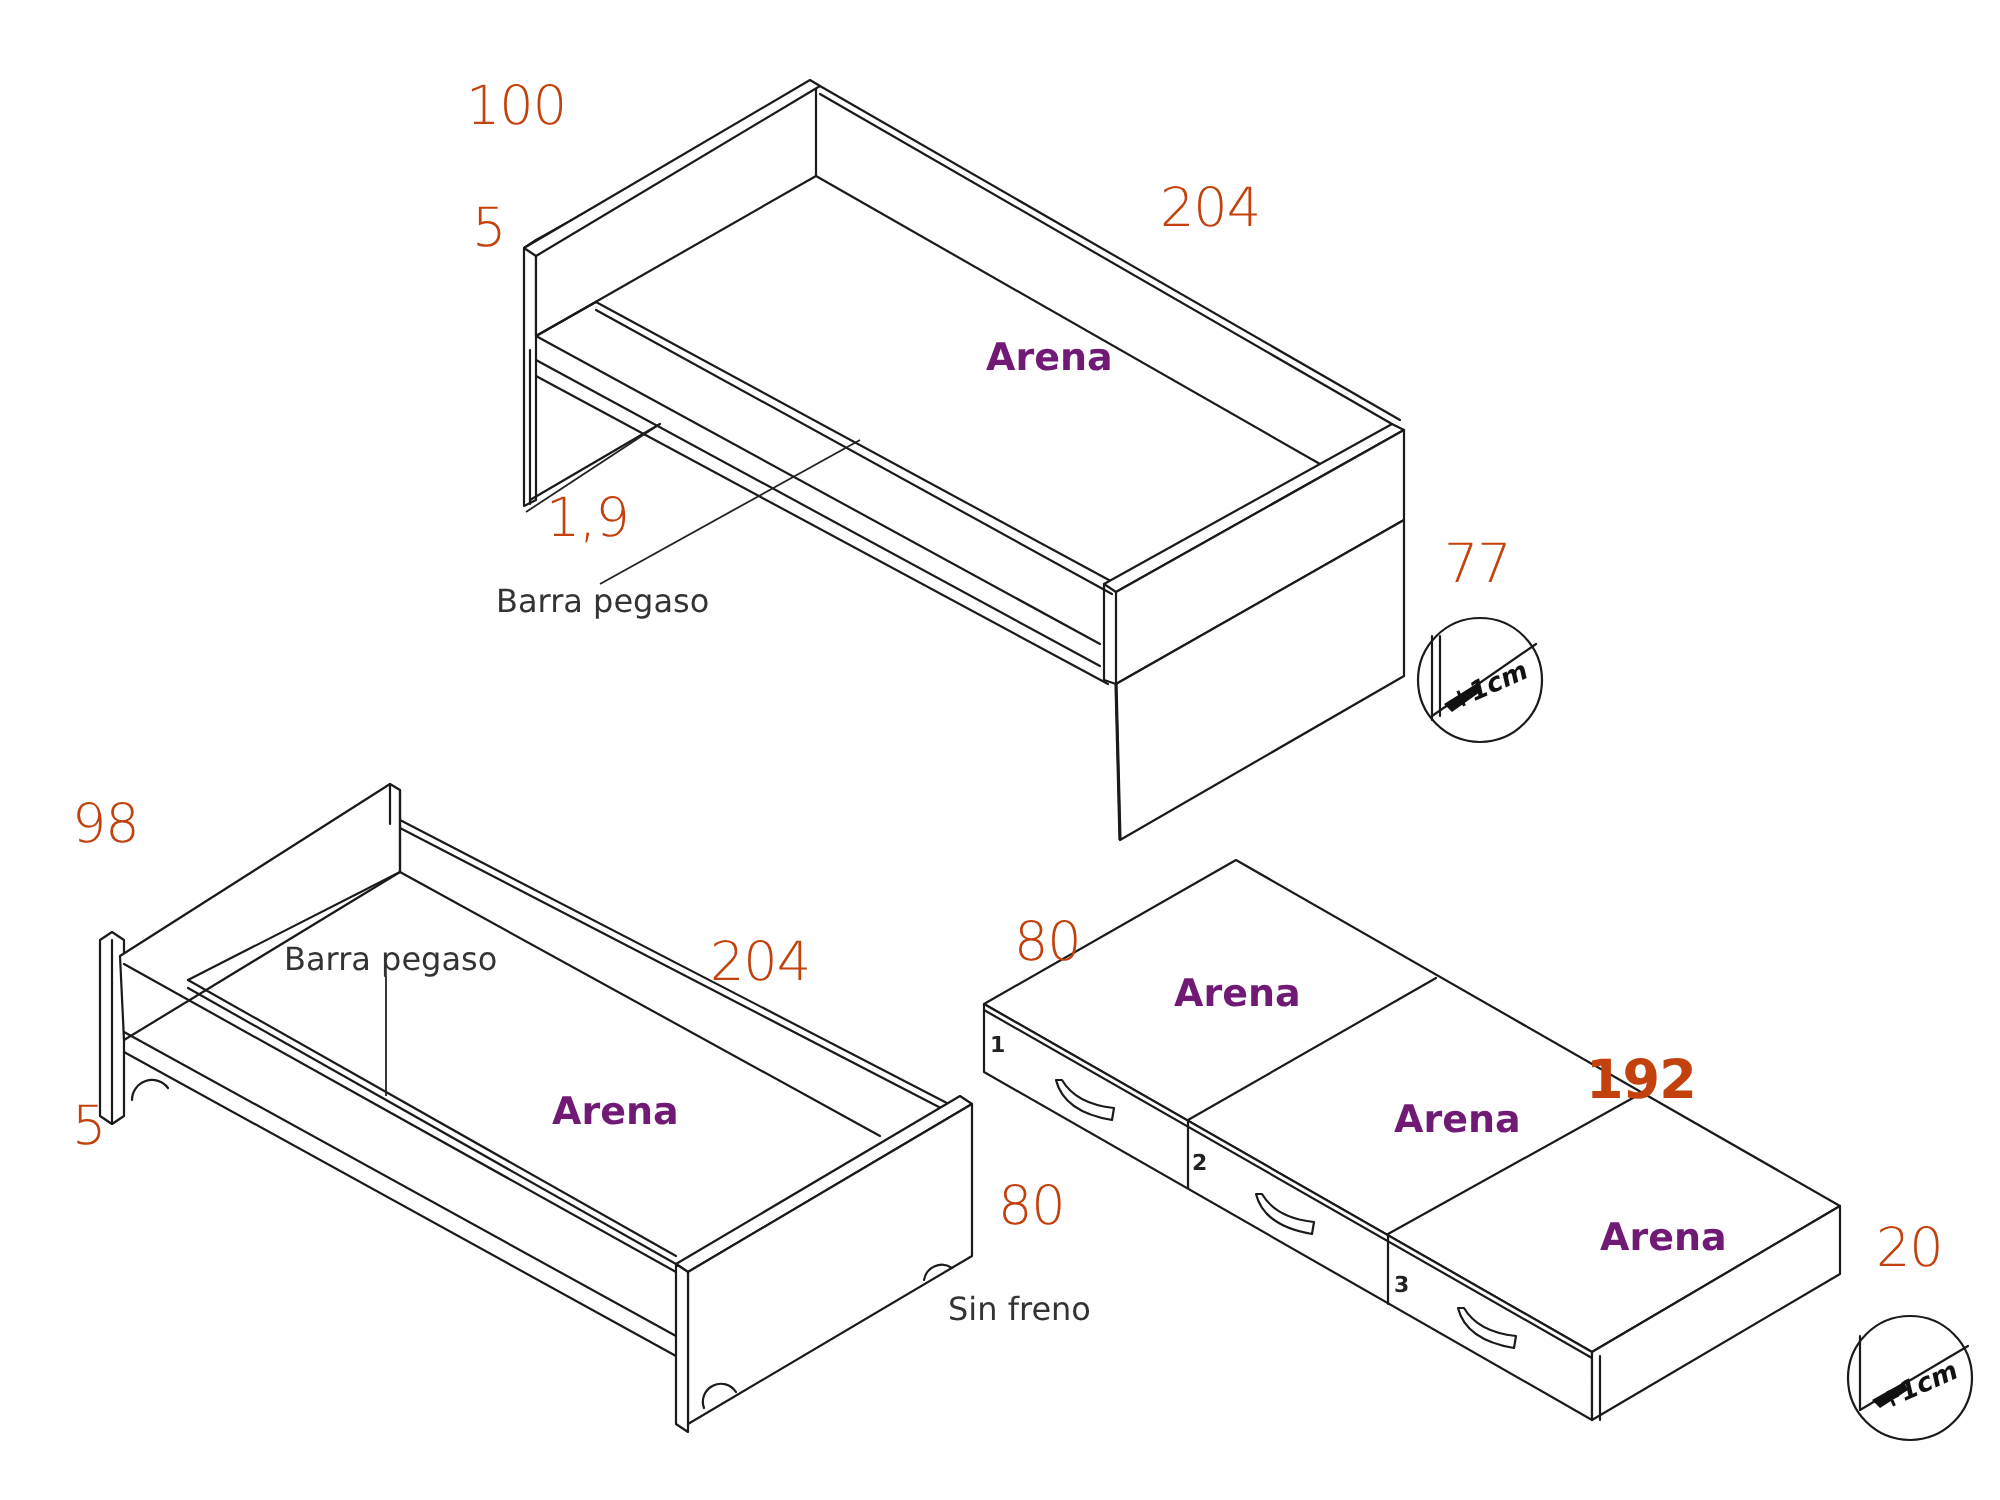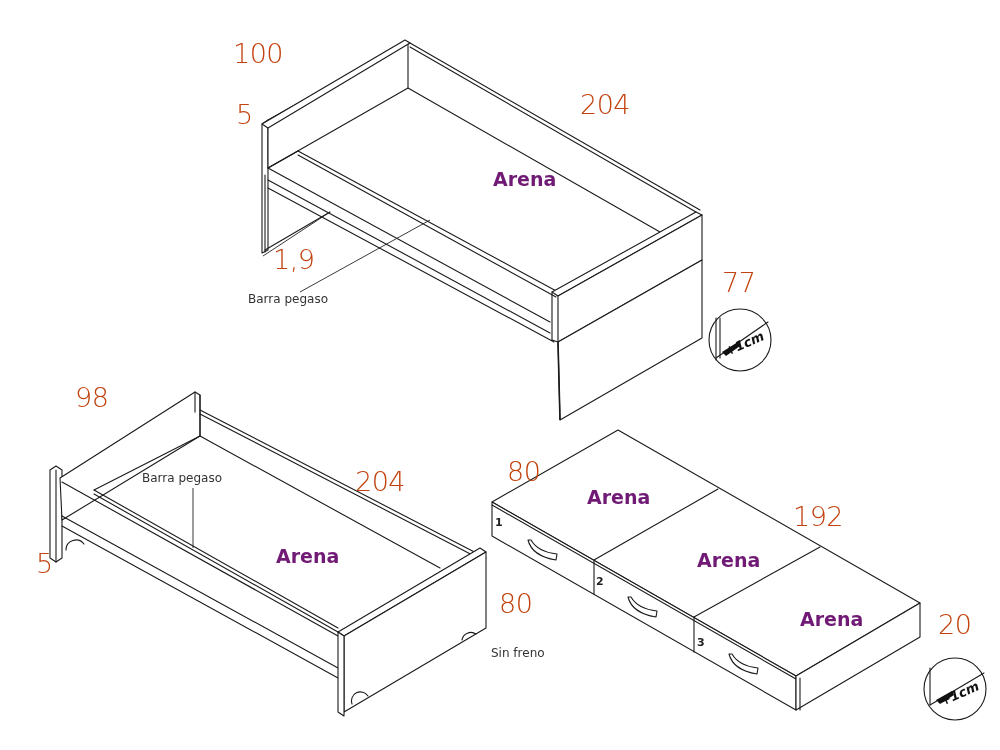--- a/index.html
+++ b/index.html
@@ -6,21 +6,21 @@
     body { width: 1000px; height: 750px; position: relative; overflow: hidden;
            font-family: "DejaVu Sans", sans-serif; color: #2a2a2a; }
     svg.drawing { position: absolute; left: 0; top: 0; width: 1000px; height: 750px; }
     svg.drawing .ln { stroke: #1a1a1a; stroke-width: 1.1; fill: none; stroke-linejoin: round; stroke-linecap: round; }
     svg.drawing .th { stroke: #1a1a1a; stroke-width: 1.6; fill: none; stroke-linejoin: round; }
     svg.drawing .panel { fill: #ffffff; stroke: #1a1a1a; stroke-width: 1.1; stroke-linejoin: round; }
     svg.drawing .leader { stroke: #222; stroke-width: 0.9; fill: none; }
     .lbl { position: absolute; white-space: nowrap; line-height: 1; }
     .dim { font-size: 27px; font-weight: 300; color: #c2410c; letter-spacing: -0.5px; }
     .mat { font-size: 19px; color: #701a75; font-weight: bold; }
-    .note { font-size: 12px; color: #333; }
+    .note { font-size: 16px; color: #333; }
     .num { font-size: 11px; font-weight: bold; color: #222; }
     .badge-text { position: absolute; font-size: 13px; font-weight: bold; font-style: italic; color: #111; transform: rotate(-24deg); }
   </style>
 </head>
 <body>
 
 <svg class="drawing" viewBox="0 0 1000 750">
 
   <g>
 
@@ -128,30 +128,30 @@
 
 <div class="lbl dim" style="left:233px; top:40px;">100</div>
 <div class="lbl dim" style="left:236px; top:101px;">5</div>
 <div class="lbl dim" style="left:580px; top:91px;">204</div>
 <div class="lbl dim" style="left:229px; top:246px;margin-left:44px;">1,9</div>
 <div class="lbl dim" style="left:722px; top:269px;">77</div>
 <div class="lbl mat" style="left:493px; top:170px;">Arena</div>
 <div class="lbl note" style="left:248px; top:293px;">Barra pegaso</div>
 <div class="badge-text" style="left:724px; top:336px;">+1cm</div>
 
-<div class="lbl dim" style="left:36px; top:384px;margin-left:39px;">98</div>
+<div class="lbl dim" style="left:36px; top:399px;">98</div>
 <div class="lbl dim" style="left:36px; top:550px;">5</div>
 <div class="lbl dim" style="left:355px; top:468px;">204</div>
 <div class="lbl dim" style="left:499px; top:590px;">80</div>
 <div class="lbl note" style="left:142px; top:472px;">Barra pegaso</div>
 <div class="lbl mat" style="left:276px; top:547px;">Arena</div>
-<div class="lbl note" style="left:474px; top:647px;margin-left:17px;">Sin freno</div>
+<div class="lbl note" style="left:474px; top:647px;">Sin freno</div>
 
 <div class="lbl dim" style="left:507px; top:458px;">80</div>
-<div class="lbl dim" style="left:793px; top:503px;">192</div>
+<div class="lbl dim" style="left:793px; top:527px;font-weight:bold;">192</div>
 <div class="lbl dim" style="left:938px; top:611px;">20</div>
 <div class="lbl mat" style="left:587px; top:488px;">Arena</div>
 <div class="lbl mat" style="left:697px; top:551px;">Arena</div>
 <div class="lbl mat" style="left:800px; top:610px;">Arena</div>
 <div class="lbl num" style="left:495px; top:517px;">1</div>
 <div class="lbl num" style="left:596px; top:576px;">2</div>
 <div class="lbl num" style="left:697px; top:637px;">3</div>
 <div class="badge-text" style="left:939px; top:686px;">+1cm</div>
 
 </body></html>

